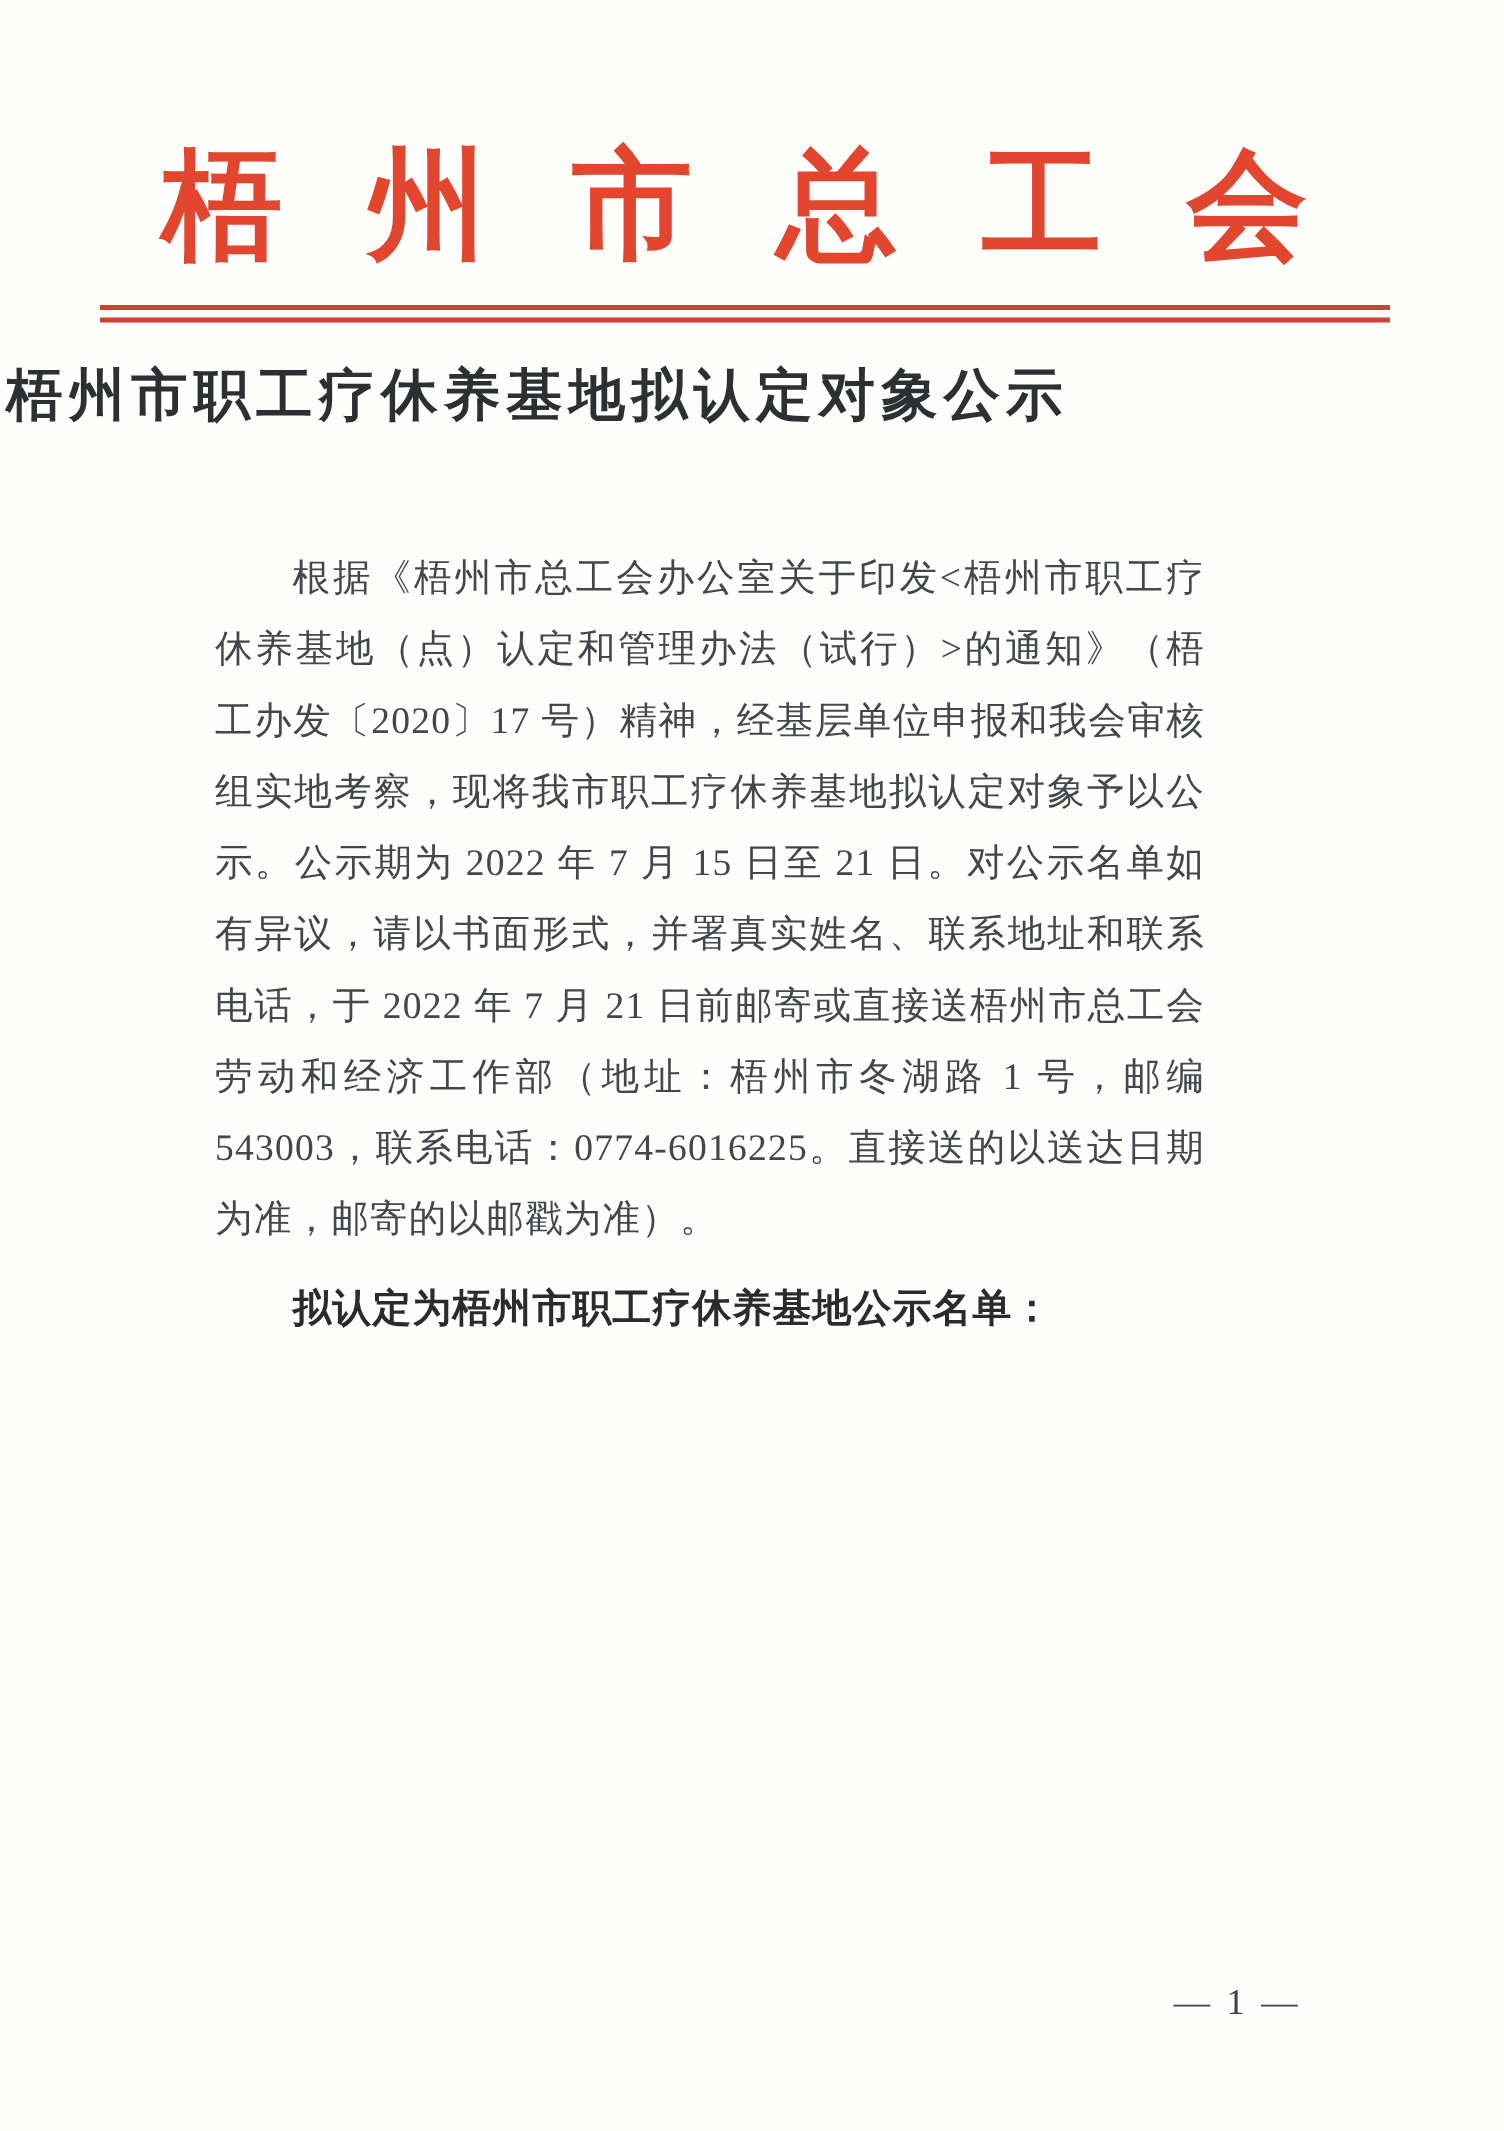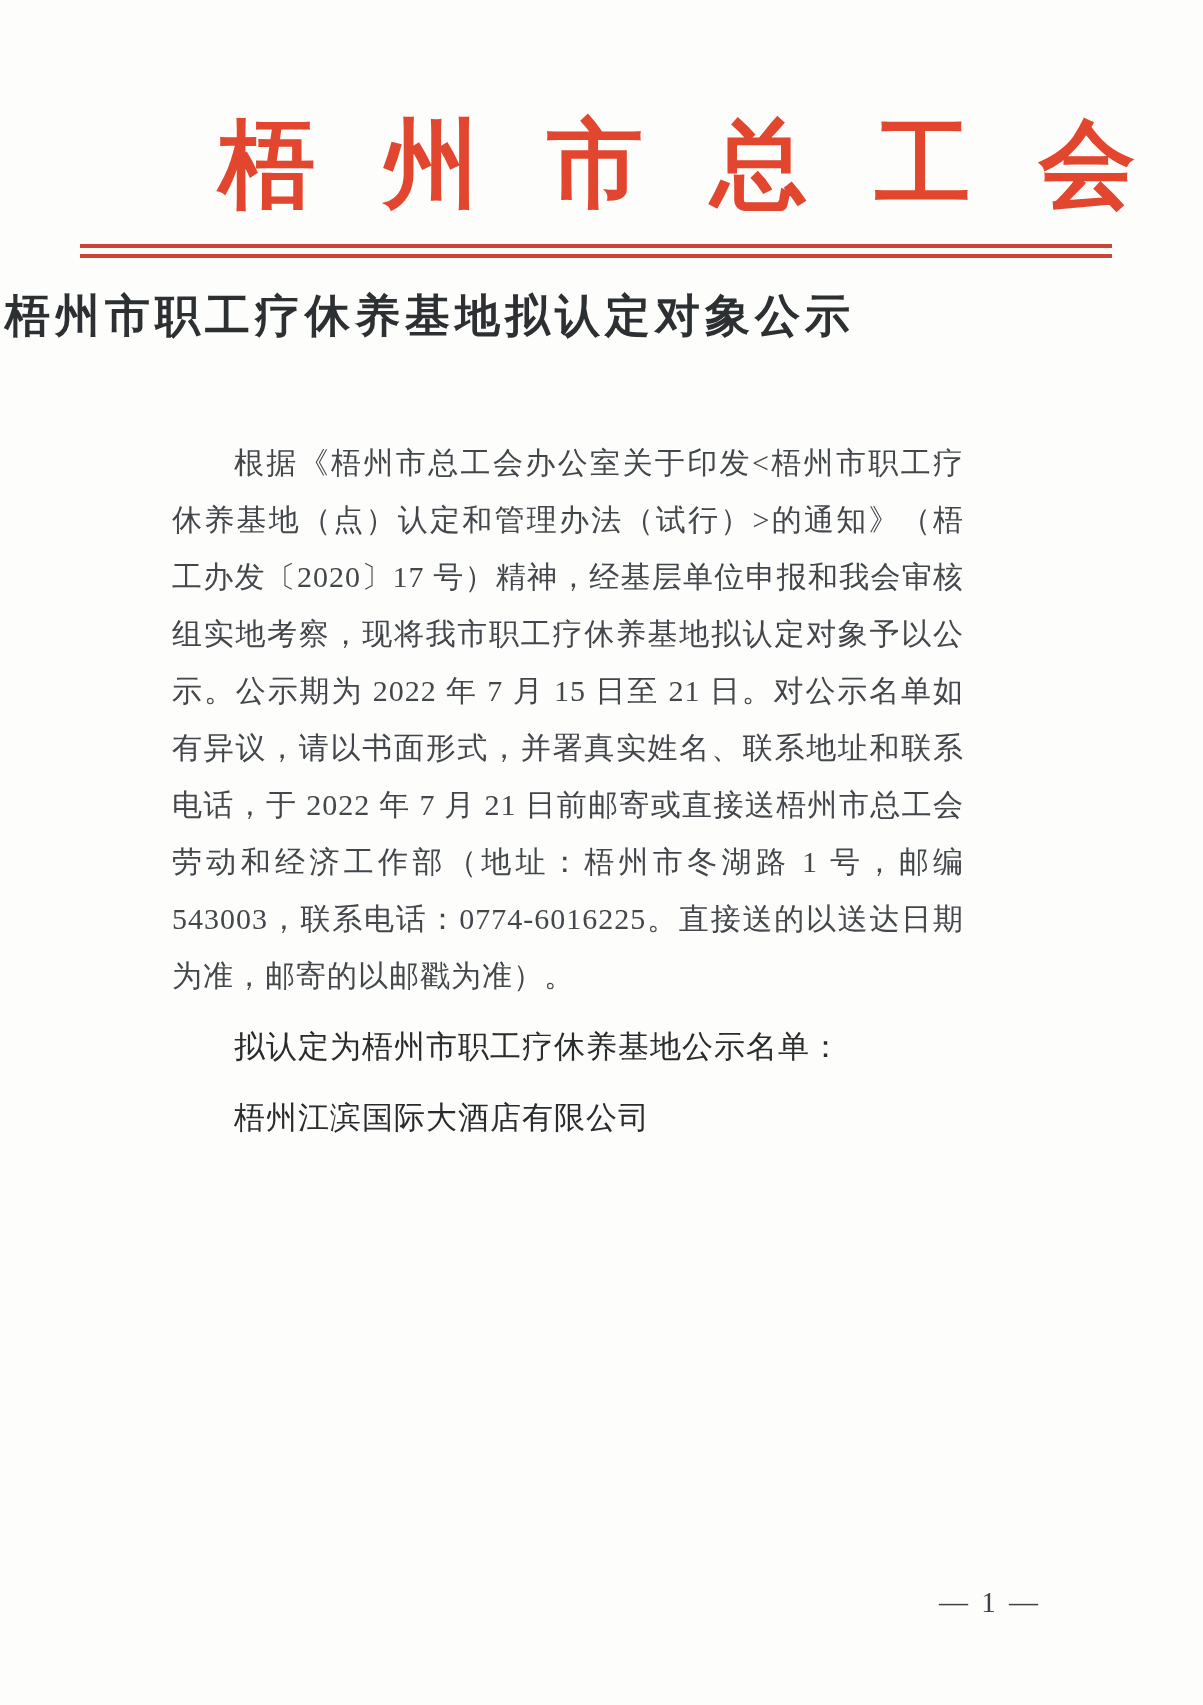--- a/index.html
+++ b/index.html
@@ -11,21 +11,21 @@
     overflow: hidden;
   }
   .page { position: absolute; inset: 0; }
 
   
   .letterhead-title {
     position: absolute;
     top: 112px; left: 0; width: 100%;
     box-sizing: border-box;
     padding-left: 40px;            
-    text-align: right;
+    text-align: center;
     white-space: nowrap;
     font-size: 96px;
     font-weight: 700;
     letter-spacing: 68px;
     color: #e2462e;
     line-height: 1.1;
   }
 
   .rule { position: absolute; left: 80px; width: 1032px; height: 4px; background: #cc4434; }
   .rule-top { top: 244px; }
@@ -54,21 +54,21 @@
   .para {
     margin: 14px;
     font-size: 30px;
     line-height: 57px;
     text-align: justify;
     text-indent: 62px;
     letter-spacing: 1px;
   }
   .heiti {
     font-family: "Liberation Sans", sans-serif;
-    font-weight: 400;
+    font-weight: 700;
     font-size: 31px;
     color: #292b2d;
   }
 
   .page-number {
     position: absolute;
     top: 1586px; right: 162px;
     font-size: 29px;
     letter-spacing: 3px;
     color: #3e4246;
@@ -83,18 +83,17 @@
   <div class="letterhead-title">梧州市总工会</div>
 
   <div class="rule rule-top"></div>
   <div class="rule rule-bottom"></div>
 
   <div class="doc-title">梧州市职工疗休养基地拟认定对象公示</div>
 
   <div class="body-col">
     <p class="para">根据《梧州市总工会办公室关于印发&lt;梧州市职工疗休养基地（点）认定和管理办法（试行）&gt;的通知》（梧工办发〔2020〕17 号）精神，经基层单位申报和我会审核组实地考察，现将我市职工疗休养基地拟认定对象予以公示。公示期为 2022 年 7 月 15 日至 21 日。对公示名单如有异议，请以书面形式，并署真实姓名、联系地址和联系电话，于 2022 年 7 月 21 日前邮寄或直接送梧州市总工会劳动和经济工作部（地址：梧州市冬湖路 1 号，邮编 543003，联系电话：0774-6016225。直接送的以送达日期为准，邮寄的以邮戳为准）。</p>
     <p class="para heiti">拟认定为梧州市职工疗休养基地公示名单：</p>
-    <p class="para heiti">梧州江滨国际大酒店有限公司</p>
   </div>
 
   <div class="page-number">— 1 —</div>
 
 </div>
 
 </body></html>

